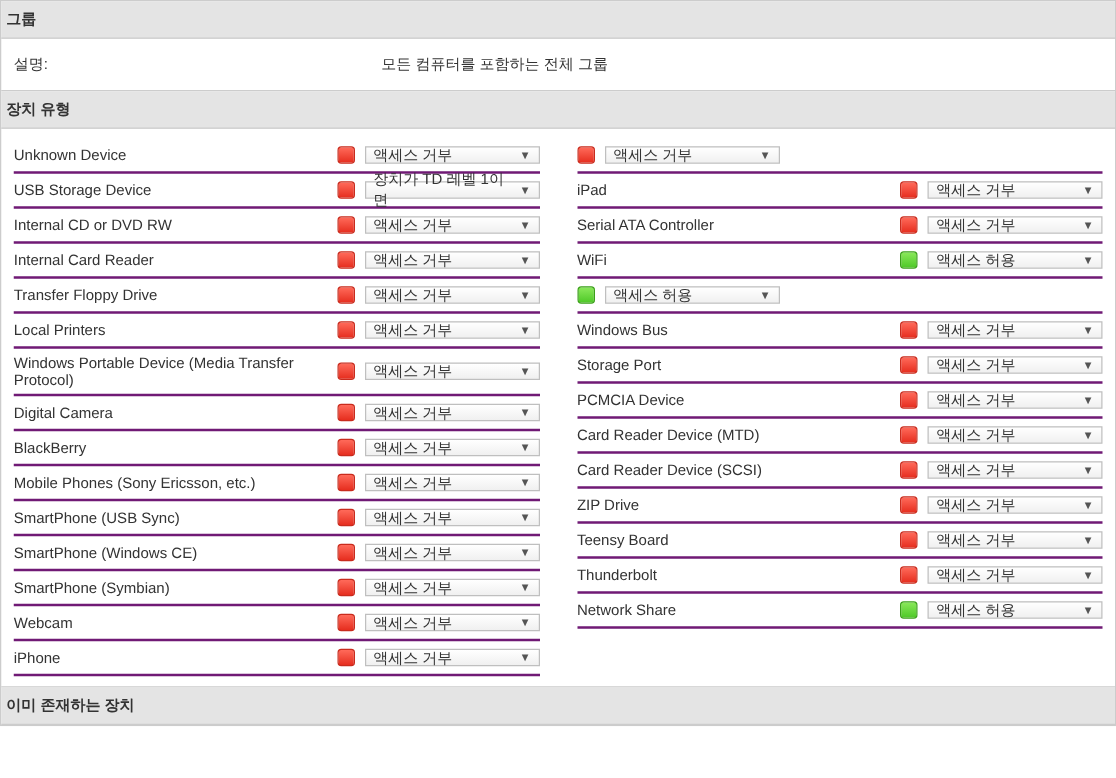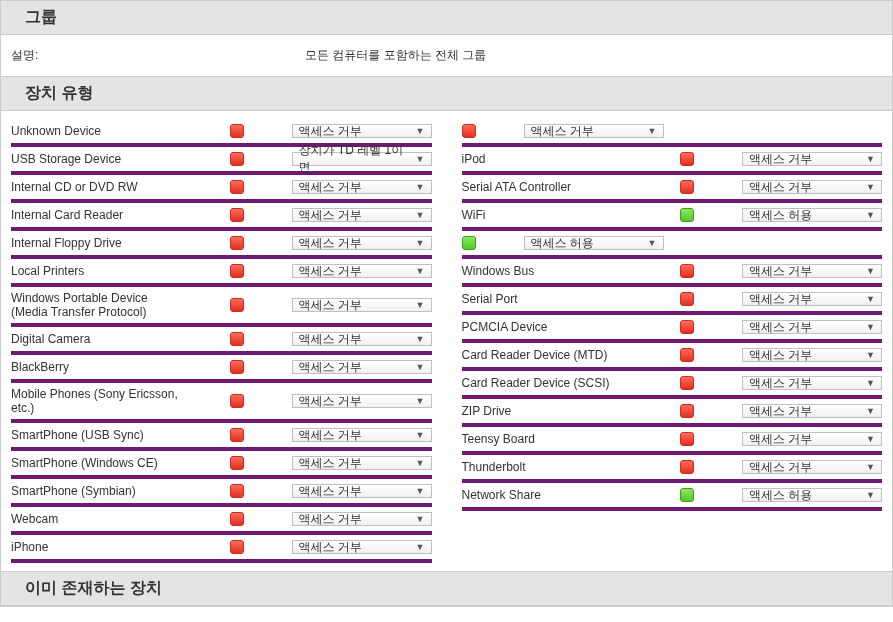--- a/index.html
+++ b/index.html
@@ -10,23 +10,23 @@
     color: #333;
     background: #fff;
     width: 893px;
   }
   .panel {
     border: 1px solid #ccc;
   }
   .section-header {
     background: #e4e4e4;
     border-bottom: 1px solid #ccc;
-    padding: 6px 24px;
+    padding: 6px 4px;
     font-weight: bold;
-    font-size: 16px;
+    font-size: 12px;
   }
   .section-body {
     padding: 8px 10px;
   }
   .info-row {
     display: flex;
     padding: 4px 0;
   }
   .info-label {
     width: 294px;
@@ -39,24 +39,23 @@
   .device-columns {
     display: flex;
     gap: 30px;
   }
   .device-col {
     flex: 1;
   }
   .device-row {
     display: flex;
     align-items: center;
-    border-bottom: 4px solid #701a75;
+    border-bottom: 2px solid #701a75;
     padding: 4px 0;
     min-height: 28px;
-    gap: 40px;
   }
   .device-label {
     flex: 1;
     padding-right: 6px;
   }
   .status-dot {
     width: 14px;
     height: 14px;
     border-radius: 3px;
     margin-right: 8px;
@@ -126,21 +125,21 @@
             <div class="device-label">Internal CD or DVD RW</div>
             <span class="status-dot status-red"></span>
             <div class="access-select">액세스 거부</div>
           </div>
           <div class="device-row">
             <div class="device-label">Internal Card Reader</div>
             <span class="status-dot status-red"></span>
             <div class="access-select">액세스 거부</div>
           </div>
           <div class="device-row">
-            <div class="device-label">Internal Floppy Drive</div>
+            <div class="device-label">Transfer Floppy Drive</div>
             <span class="status-dot status-red"></span>
             <div class="access-select">액세스 거부</div>
           </div>
           <div class="device-row">
             <div class="device-label">Local Printers</div>
             <span class="status-dot status-red"></span>
             <div class="access-select">액세스 거부</div>
           </div>
           <div class="device-row">
             <div class="device-label">Windows Portable Device (Media Transfer Protocol)</div>
@@ -187,21 +186,21 @@
             <span class="status-dot status-red"></span>
             <div class="access-select">액세스 거부</div>
           </div>
         </div>
       <div class="device-col" id="right-col">
           <div class="device-row">
             <span class="status-dot status-red"></span>
             <div class="access-select">액세스 거부</div>
           </div>
           <div class="device-row">
-            <div class="device-label">iPod</div>
+            <div class="device-label">iPad</div>
             <span class="status-dot status-red"></span>
             <div class="access-select">액세스 거부</div>
           </div>
           <div class="device-row">
             <div class="device-label">Serial ATA Controller</div>
             <span class="status-dot status-red"></span>
             <div class="access-select">액세스 거부</div>
           </div>
           <div class="device-row">
             <div class="device-label">WiFi</div>
@@ -211,21 +210,21 @@
           <div class="device-row">
             <span class="status-dot status-green"></span>
             <div class="access-select">액세스 허용</div>
           </div>
           <div class="device-row">
             <div class="device-label">Windows Bus</div>
             <span class="status-dot status-red"></span>
             <div class="access-select">액세스 거부</div>
           </div>
           <div class="device-row">
-            <div class="device-label">Serial Port</div>
+            <div class="device-label">Storage Port</div>
             <span class="status-dot status-red"></span>
             <div class="access-select">액세스 거부</div>
           </div>
           <div class="device-row">
             <div class="device-label">PCMCIA Device</div>
             <span class="status-dot status-red"></span>
             <div class="access-select">액세스 거부</div>
           </div>
           <div class="device-row">
             <div class="device-label">Card Reader Device (MTD)</div>

